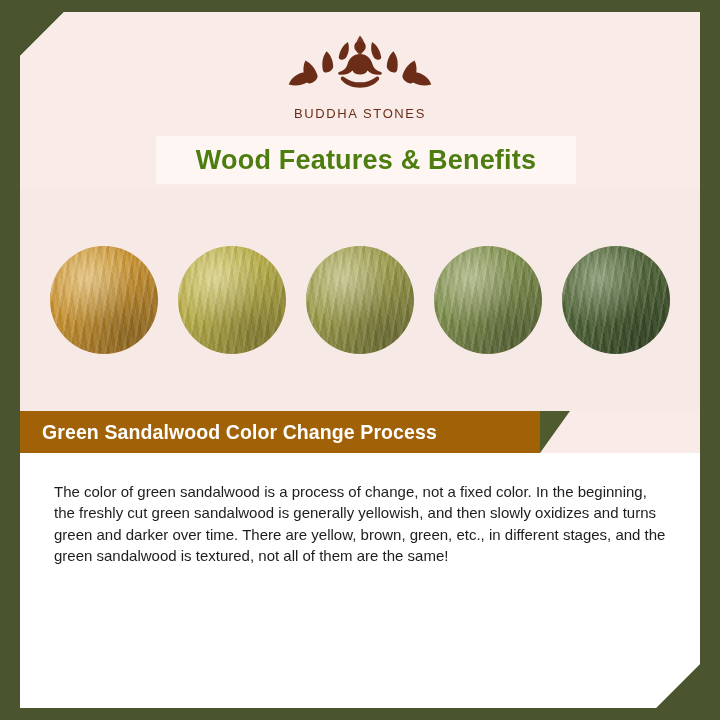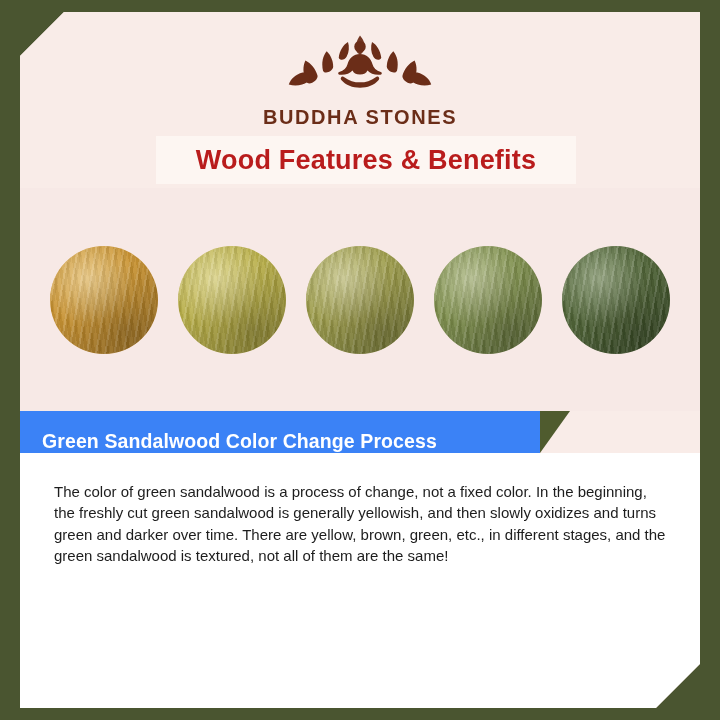--- a/index.html
+++ b/index.html
@@ -35,36 +35,36 @@
     text-align: center;
   }
   .logo-wrap {
     position: absolute;
     left: 0; right: 0; top: 18px;
     display: flex; flex-direction: column; align-items: center;
   }
   .logo-mark { width: 150px; height: 74px; display:block; }
   .brand-name {
     margin-top: 2px;
-    font-size: 20px;
+    font-size: 13px;
     letter-spacing: 1.6px;
     color: #6b2d18;
-    font-weight: 700;
+    font-weight: 400;
   }
   .title-band {
     position: absolute;
     left: 136px; top: 124px;
     width: 420px; height: 48px;
     background: #fdf6f2;
     display: flex; align-items: center; justify-content: center;
   }
   .title-band h1 {
     font-size: 27px;
     font-weight: 700;
-    color: #b91c1c;
+    color: #4d7c0f;
     letter-spacing: 0.2px;
     white-space: nowrap;
   }
 
   
   .swatch-strip {
     position: absolute;
     left: 0; top: 176px; width: 680px; height: 223px;
     background: #f7e9e6;
     display: flex; align-items: center; justify-content: center;
@@ -89,22 +89,22 @@
     position: absolute; inset: 0; border-radius: 50%;
     background: radial-gradient(circle at 34% 30%, rgba(255,255,255,.30), rgba(255,255,255,0) 46%),
                 radial-gradient(circle at 70% 78%, rgba(0,0,0,.22), rgba(0,0,0,0) 60%);
   }
 
   
   .label-bar {
     position: absolute;
     left: 0; top: 399px;
     width: 520px; height: 42px;
-    background: #3b82f6;
-    display: flex; align-items: flex-end;
+    background: #a16207;
+    display: flex; align-items: center;
   }
   .label-bar span {
     color: #ffffff;
     font-size: 19.5px;
     font-weight: 700;
     padding-left: 22px;
     letter-spacing: .1px;
     white-space: nowrap;
   }
   .label-bar::after {

